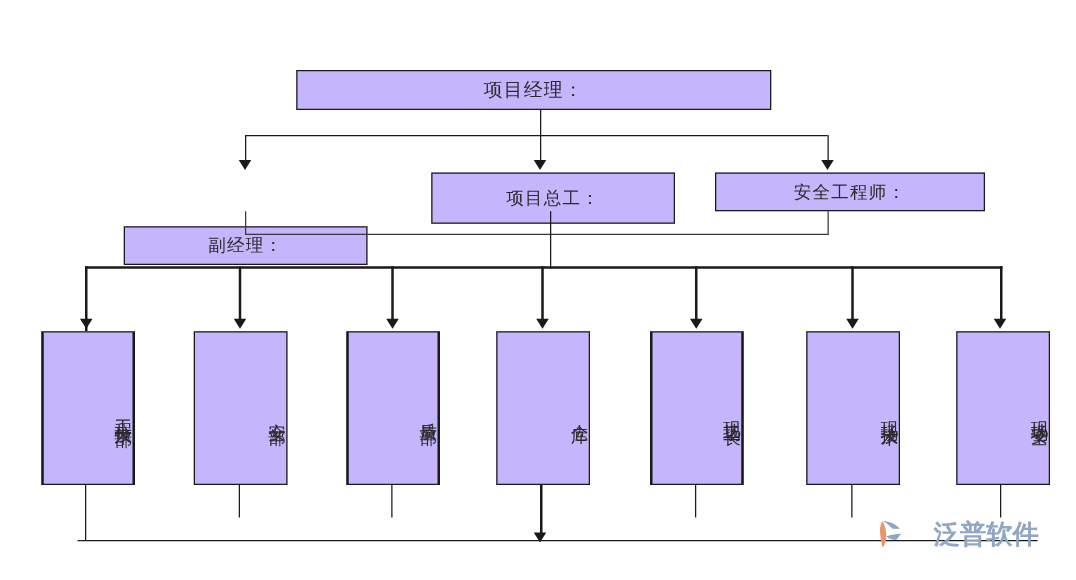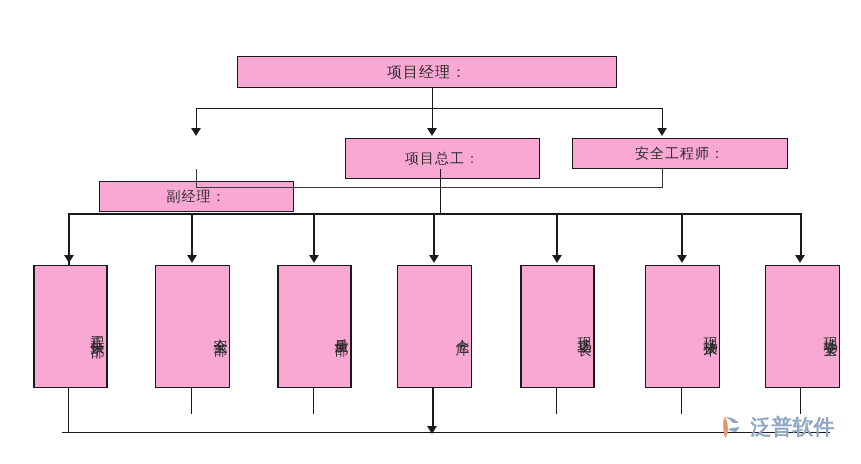--- a/index.html
+++ b/index.html
@@ -16,21 +16,21 @@
     width: 861px;
     height: 464px;
     background: #ffffff;
     overflow: hidden;
   }
 
   
   .node {
     position: absolute;
     box-sizing: border-box;
-    background: #f9a8d4;
+    background: #c4b5fd;
     border: 1px solid #1a1a1a;
     display: flex;
     align-items: center;
     justify-content: center;
     color: #2b2b2b;
     font-family: "DejaVu Serif", "Liberation Serif", serif;
   }
   .node.l1 {
     font-size: 15px;
     letter-spacing: 1px;
@@ -87,23 +87,22 @@
     right: 8px;
     bottom: 4px;
     width: 150px;
     height: 46px;
     text-align: left;
     user-select: none;
   }
   #wm-row {
     display: flex;
     align-items: center;
-    gap: 3px;
+    gap: 18px;
     height: 26px;
-    justify-content: center;
   }
   #wm-mark {
     width: 26px;
     height: 24px;
     position: relative;
     flex: 0 0 auto;
   }
   #wm-text {
     font-family: "DejaVu Sans", "Liberation Sans", sans-serif;
     font-size: 21px;

